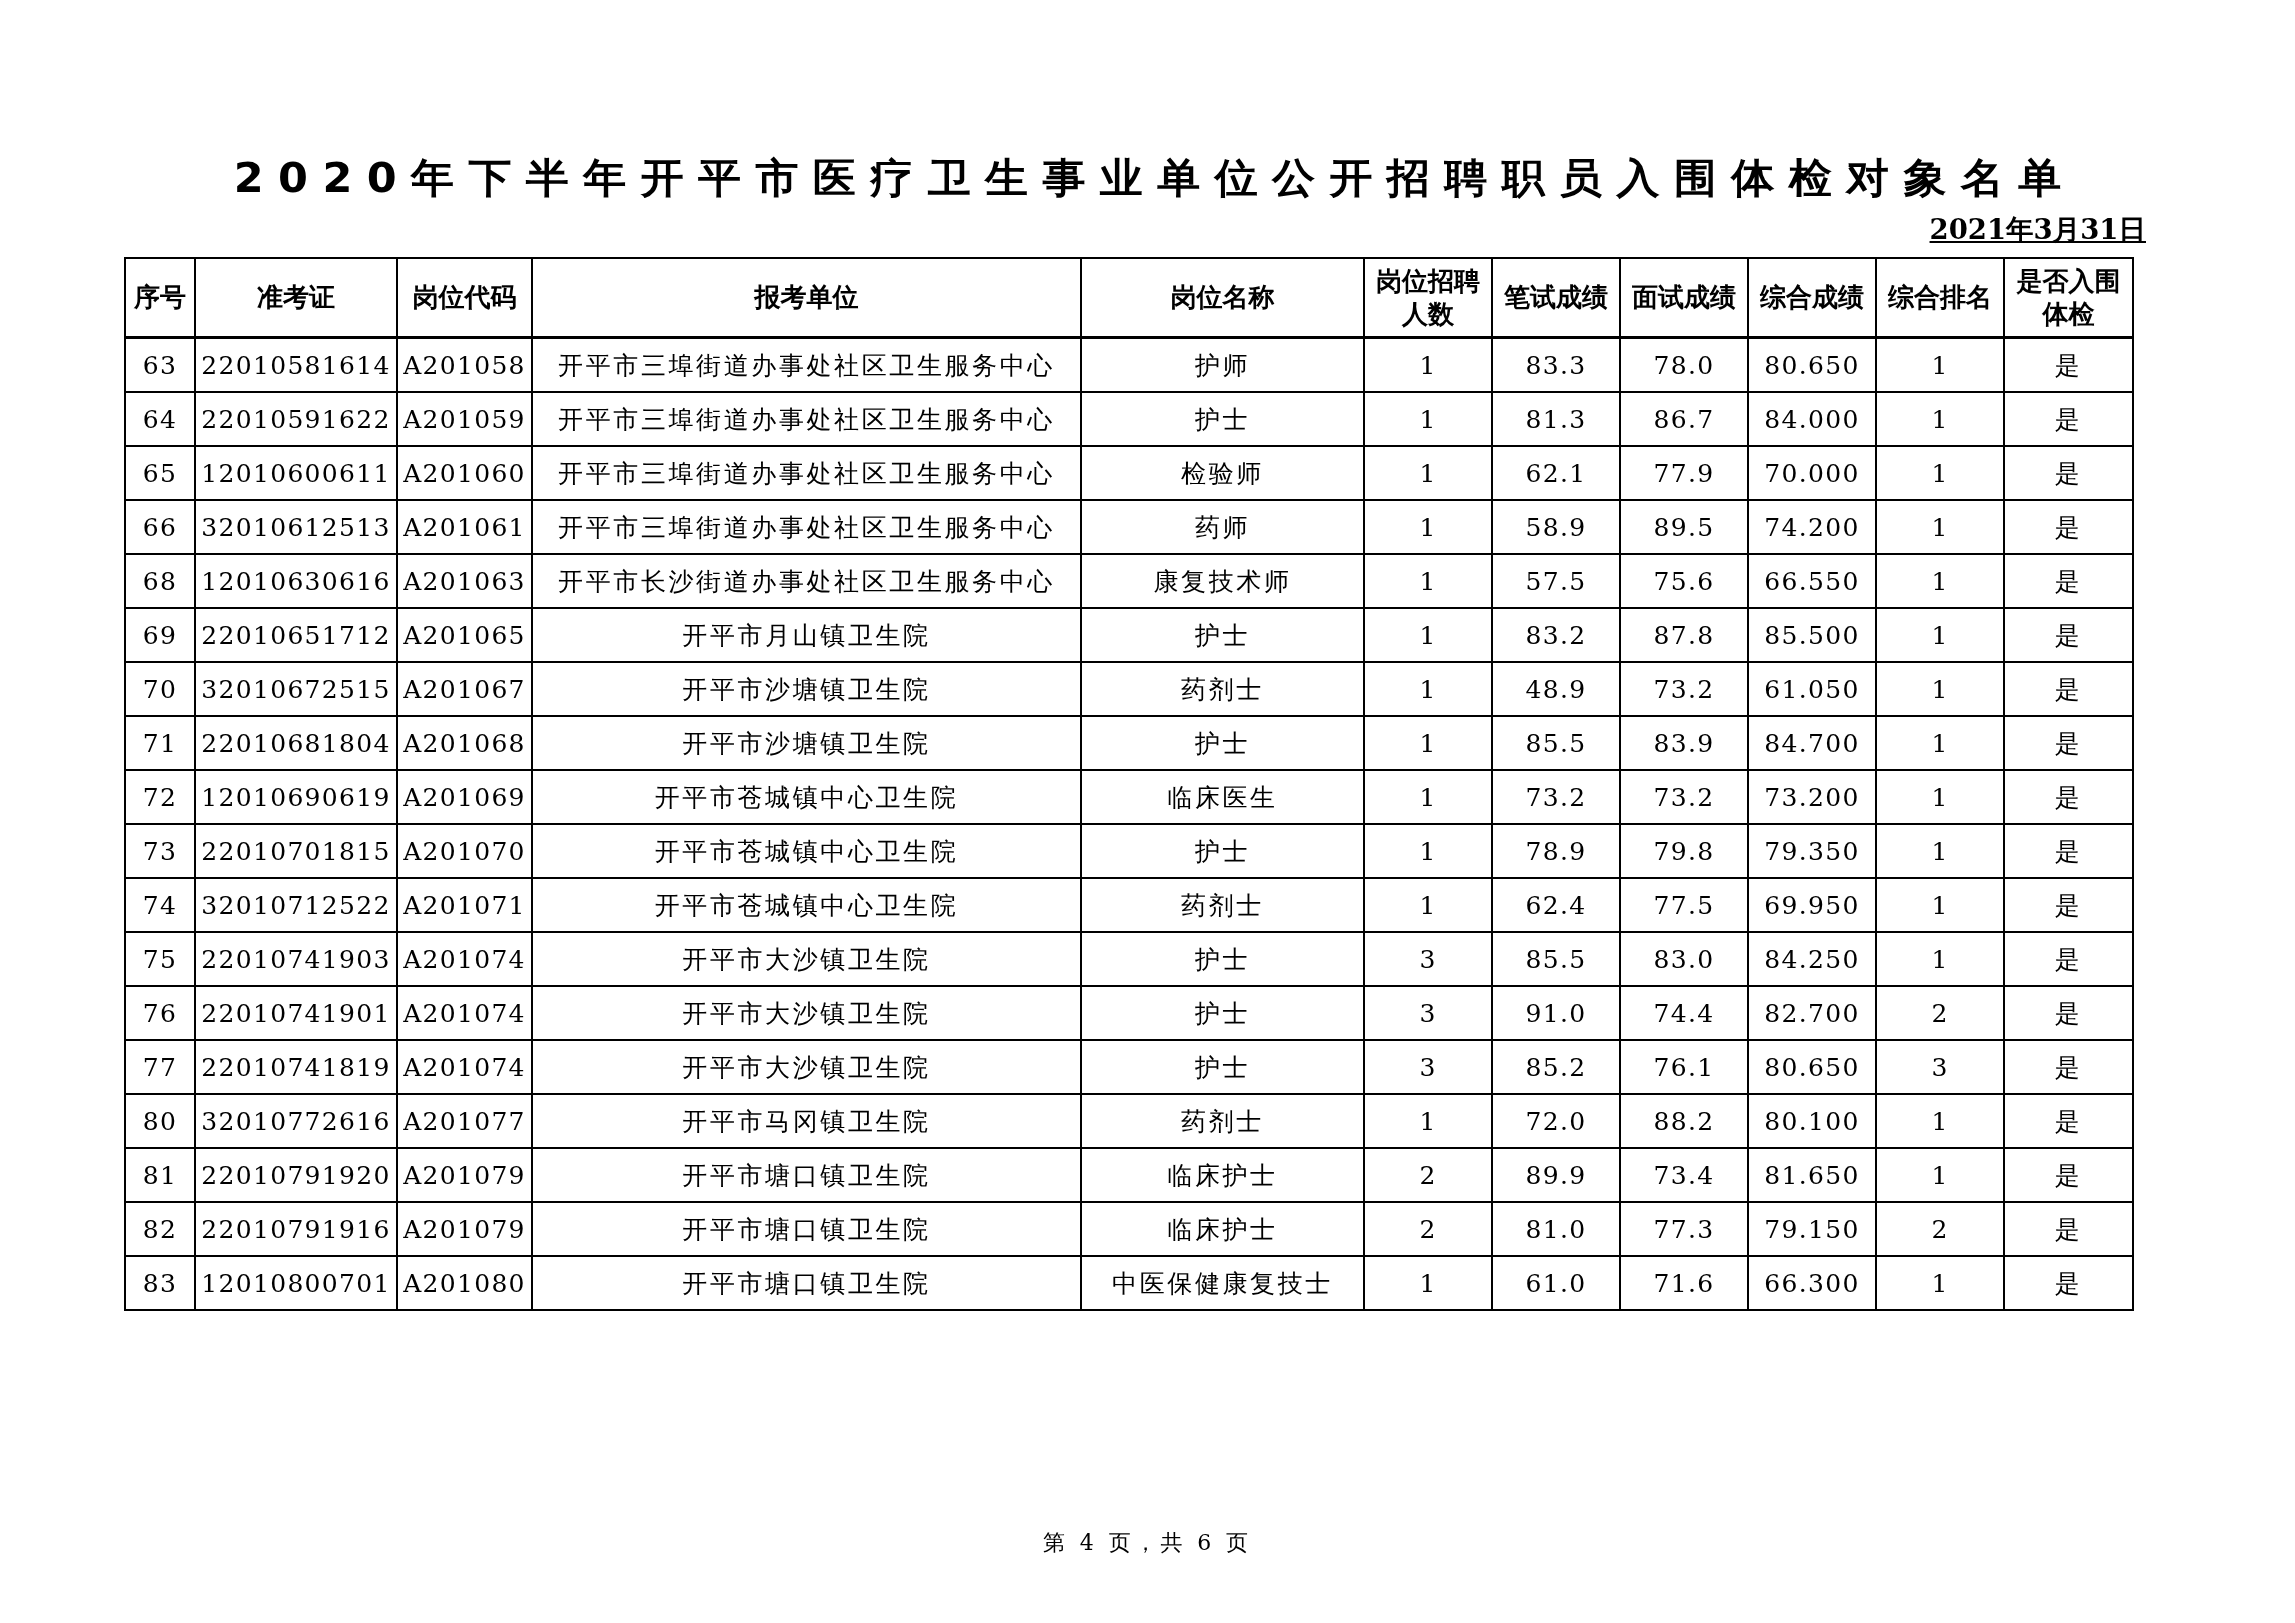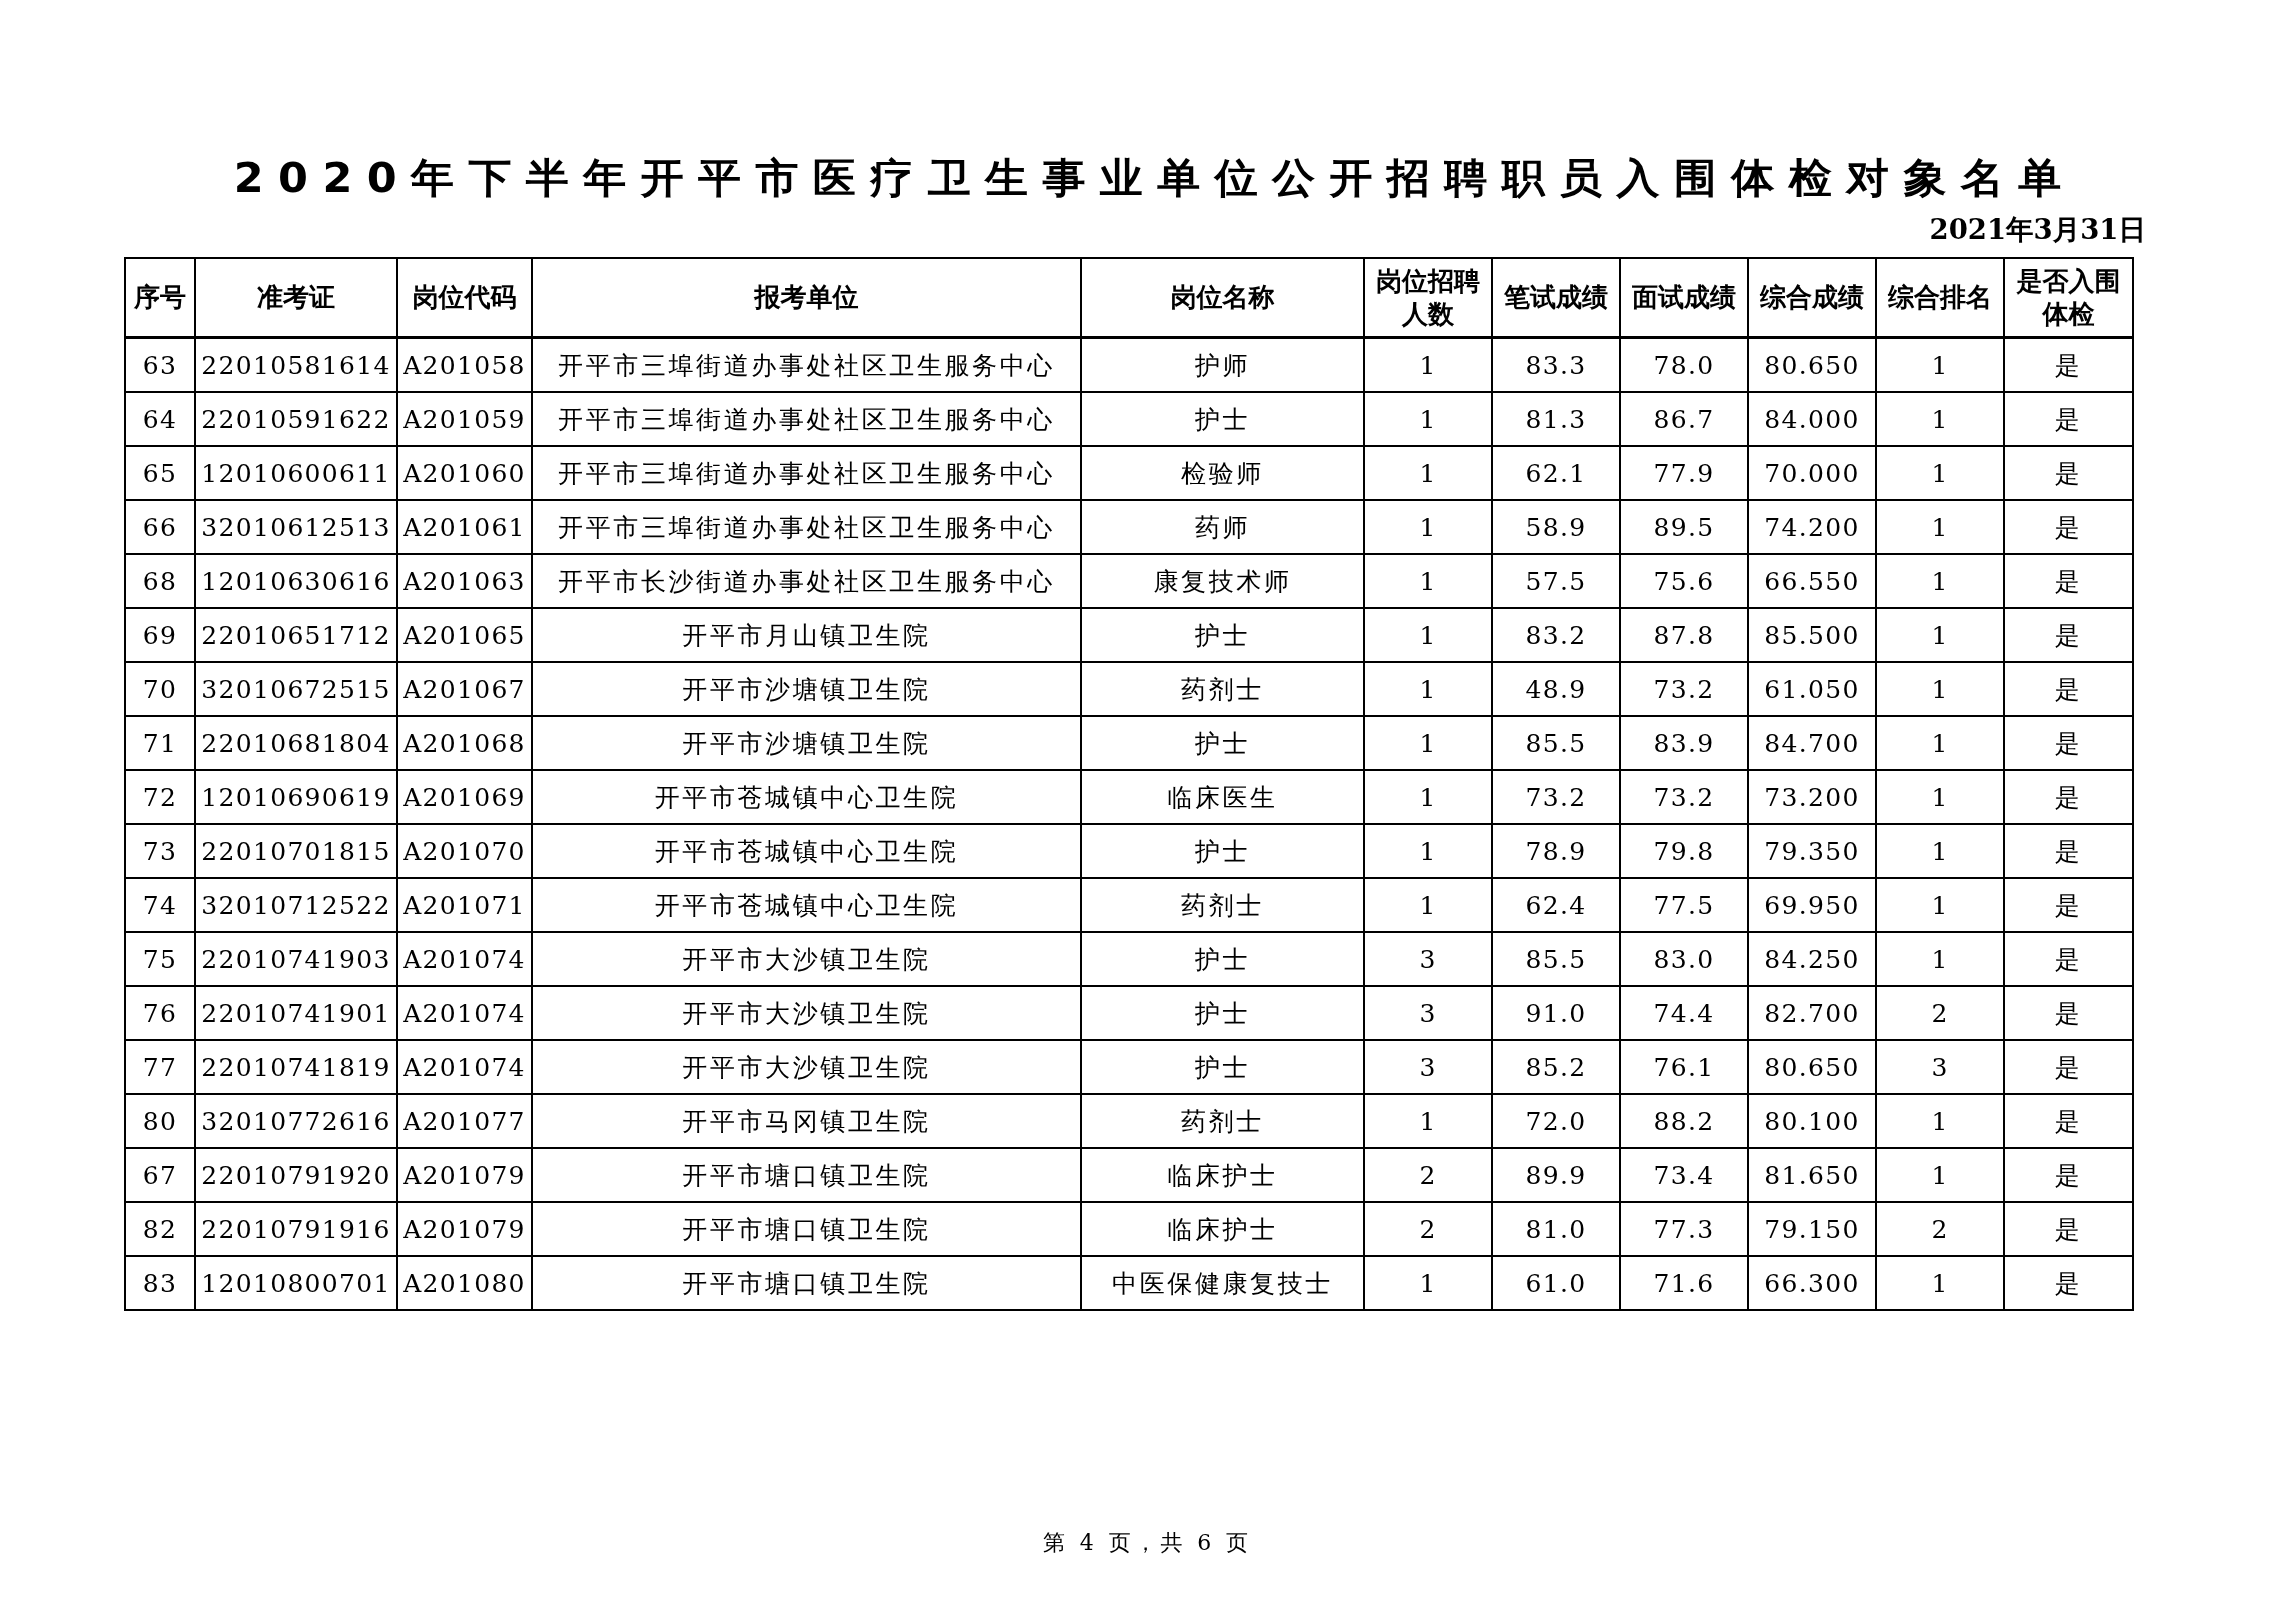--- a/index.html
+++ b/index.html
@@ -5,21 +5,21 @@
   html, body { margin:0; padding:0; background:#ffffff; }
   body { width:2295px; height:1623px; position:relative; overflow:hidden; color:#000; }
   .title {
     position:absolute; left:0; width:2295px; top:149px; height:59px;
     text-align:center; font-family:"DejaVu Sans", sans-serif; font-weight:bold;
     font-size:43px; line-height:59px; letter-spacing:14.4px; padding-left:14.4px; box-sizing:border-box;
     transform:scaleY(0.95);
   }
   .date {
     position:absolute; right:149px; top:211px; height:37px; line-height:37px;
-    font-family:"DejaVu Serif", serif; font-weight:bold; font-size:27.5px; text-align:right;
+    font-family:"DejaVu Serif", serif; font-weight:bold; font-size:27.5px; text-align:right;text-decoration:underline;
   }
   table.grid {
     position:absolute; left:124px; top:257px; width:2006px;
     border-collapse:collapse; table-layout:fixed;
     border:2.6px solid #000;
   }
   table.grid col.c0 { width:70px; }
   table.grid col.c1 { width:202px; }
   table.grid col.c2 { width:135px; }
   table.grid col.c3 { width:549px; }
@@ -278,21 +278,21 @@
         <td class="cjk">开平市马冈镇卫生院</td>
         <td class="cjk">药剂士</td>
         <td>1</td>
         <td>72.0</td>
         <td>88.2</td>
         <td>80.100</td>
         <td>1</td>
         <td class="cjk">是</td>
       </tr>
       <tr>
-        <td>67</td>
+        <td>81</td>
         <td>22010791920</td>
         <td>A201079</td>
         <td class="cjk">开平市塘口镇卫生院</td>
         <td class="cjk">临床护士</td>
         <td>2</td>
         <td>89.9</td>
         <td>73.4</td>
         <td>81.650</td>
         <td>1</td>
         <td class="cjk">是</td>

